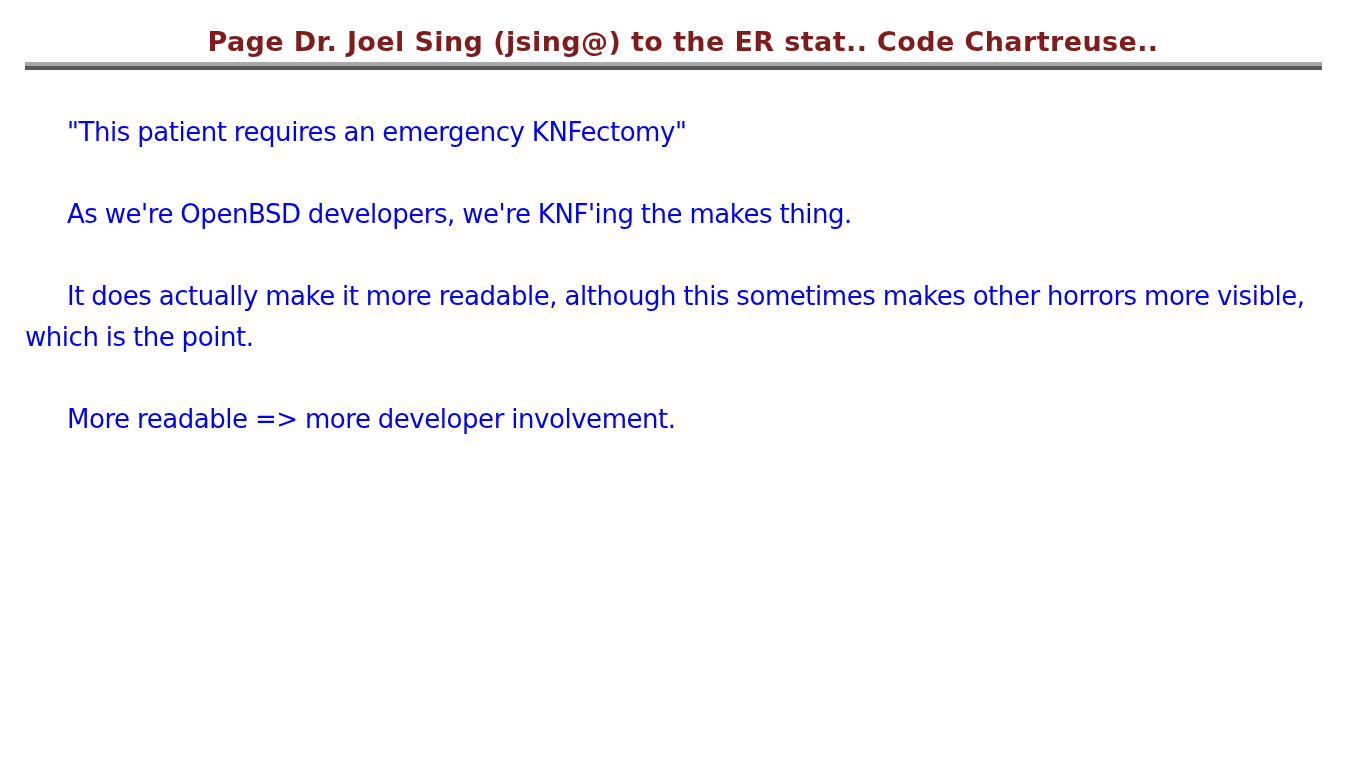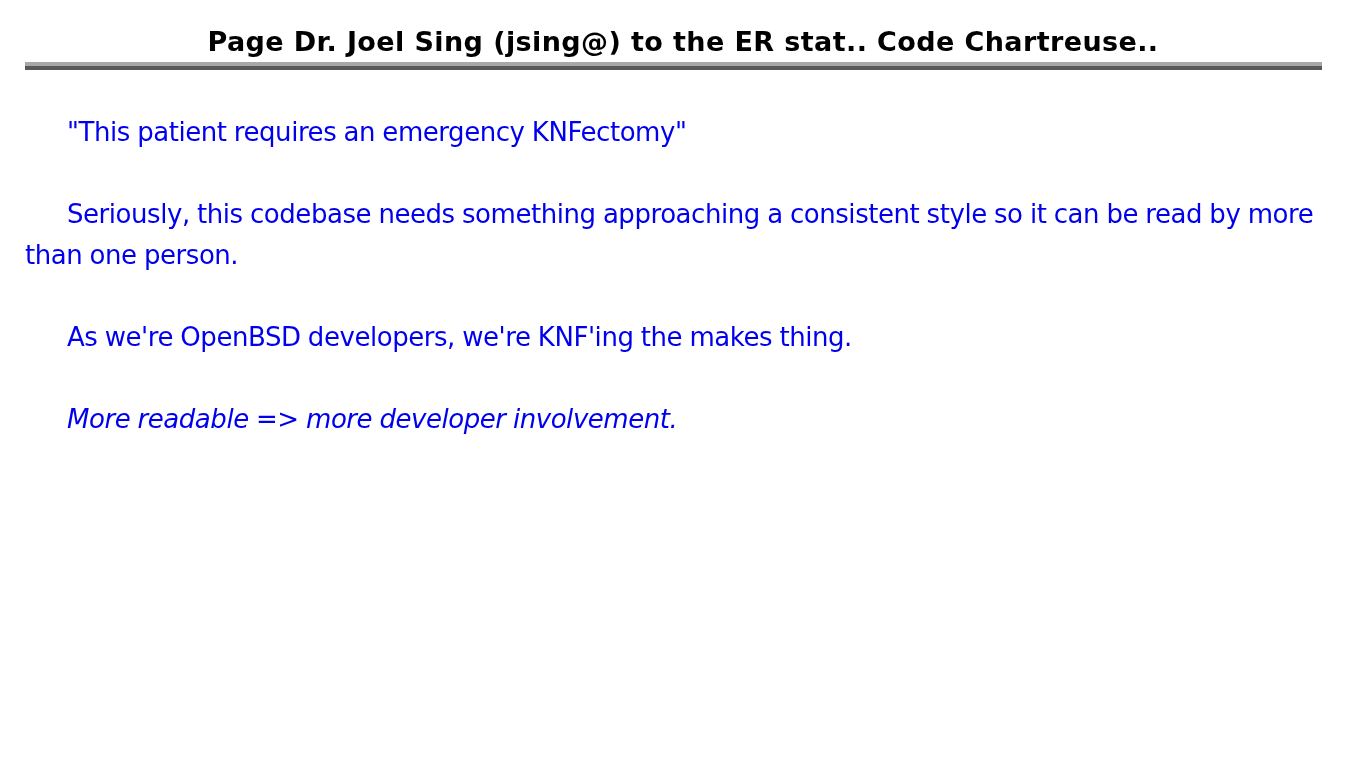--- a/index.html
+++ b/index.html
@@ -33,21 +33,21 @@
     width: 1366px;
     height: 72px;
   }
 
   .slide-title {
     position: absolute;
     top: 25px;
     left: 0;
     width: 1366px;
     text-align: center;
-    color: #000000;
+    color: #7f1d1d;
     font-family: "DejaVu Sans", sans-serif;
     font-weight: bold;
     font-size: 27px;
     line-height: 34px;
     letter-spacing: 0.4px;
     white-space: nowrap;
   }
 
   .title-rule {
     position: absolute;
@@ -82,36 +82,35 @@
     line-height: 41px;
     text-indent: 42px;
     margin: 0 0 41px 0;
     letter-spacing: -0.45px;
     word-spacing: -0.5px;
     text-align: left;
   }
 
   .para:last-child {
     margin-bottom: 0;
-    font-style: italic;
   }
 </style>
 </head>
 <body>
 
 <div class="slide">
 
   <div class="slide-header">
     <div class="slide-title">Page Dr. Joel Sing (jsing@) to the ER stat.. Code Chartreuse..</div>
     <div class="title-rule">
       <div class="rule-top"></div>
       <div class="rule-bottom"></div>
     </div>
   </div>
 
   <div class="slide-body">
     <p class="para">"This patient requires an emergency KNFectomy"</p>
-    <p class="para">Seriously, this codebase needs something approaching a consistent style so it can be read by more than one person.</p>
     <p class="para">As we're OpenBSD developers, we're KNF'ing the makes thing.</p>
+    <p class="para">It does actually make it more readable, although this sometimes makes other horrors more visible, which is the point.</p>
     <p class="para">More readable =&gt; more developer involvement.</p>
   </div>
 
 </div>
 
 </body></html>

